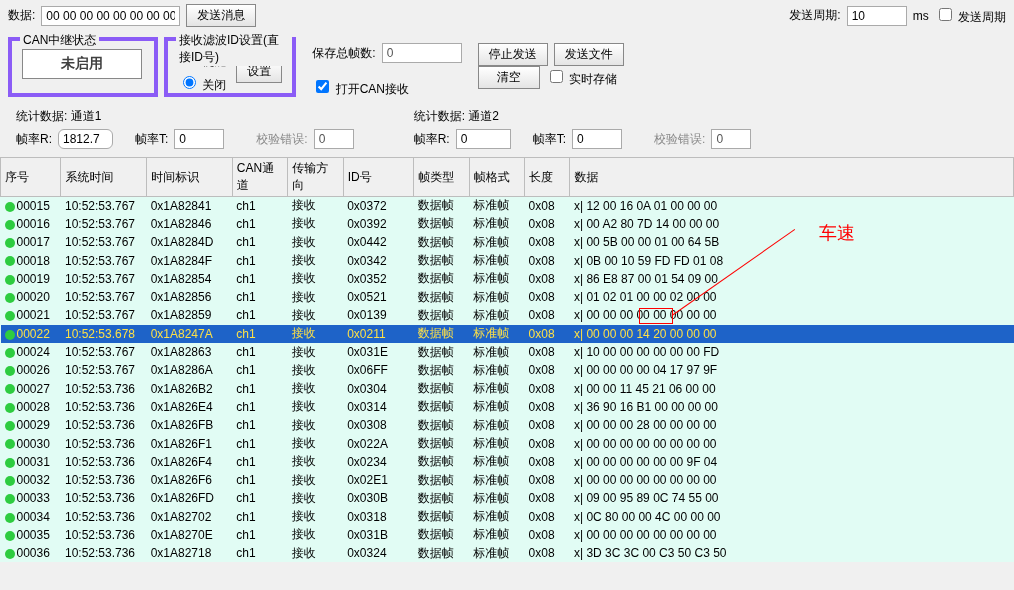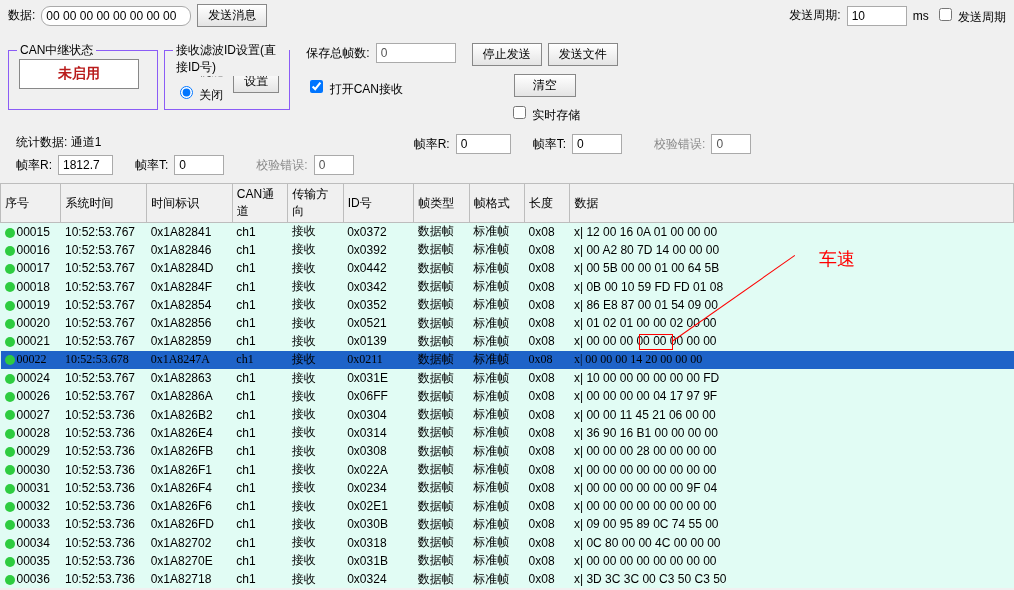--- a/index.html
+++ b/index.html
@@ -1,45 +1,45 @@
 <!DOCTYPE html>
 <html><head>
 <meta charset="utf-8">
 <style>
 * { box-sizing: border-box; font-family: "SimSun","宋体",Arial,sans-serif; font-size:12px; }
 body { margin:0; background:#f0f0f0; width:1014px; height:590px; overflow:hidden; color:#000; }
 .top { background:#f0f0f0; padding:4px 8px; }
 .row { display:flex; align-items:center; gap:6px; flex-wrap:wrap; }
-.grp { border:1px solid #8b5cf6; padding:8px 10px 6px; position:relative; margin-top:19px; display:inline-block; vertical-align:top; }
+.grp { border:4px solid #8b5cf6; padding:8px 10px 6px; position:relative; margin-top:6px; display:inline-block; vertical-align:top; }
 .grp-title { position:absolute; top:-9px; left:8px; background:#f0f0f0; padding:0 3px; font-size:12px; }
 input[type=text] { border:1px solid #aaa; padding:2px 4px; font-size:12px; height:20px; background:#fff; }
 button { border:1px solid #888; background:linear-gradient(#fff,#e4e4e4); padding:2px 10px; font-size:12px; cursor:pointer; }
-.big-btn { color:#b91c1c; display:flex; align-items:center; justify-content:center; width:120px; height:30px; font-size:14px; font-weight:bold; border:1px solid #888; background:#fff;}
+.big-btn { color:#404040; display:flex; align-items:center; justify-content:center; width:120px; height:30px; font-size:14px; font-weight:bold; border:1px solid #888; background:#fff;}
 label { font-size:12px; }
 .stats { display:flex; gap:60px; padding:4px 8px; }
 .stat-block .t{ font-size:12px; padding-bottom:4px;}
 .tblwrap { position:relative; }
 table { border-collapse:collapse; width:100%; background:#e1fcf4; table-layout:fixed;}
 th { background:#f0f0f0; border:1px solid #bdbdbd; padding:2px 4px; font-weight:normal; text-align:left; font-size:12px; position:sticky; top:0;}
 td { border:0; padding:0 4px; font-size:12px; height:18.3px; white-space:nowrap; overflow:hidden;}
-tr.sel td { background:#1e63c8; color:#000000;font-family:Liberation Serif, serif; }
+tr.sel td { background:#1e63c8; color:#fde047; }
 .dot{display:inline-block;width:10px;height:10px;border-radius:50%;background:#2ecc40;margin-right:2px;vertical-align:middle;}
 .ann { position:absolute; color:#f00; font-size:18px; pointer-events:none; }
 .ann-line { position:absolute; background:#f00; height:1px; transform-origin:left center; pointer-events:none;}
 .databox { position:absolute; border:1px solid #f00; pointer-events:none;}
 .radio-col { display:flex; flex-direction:column; gap:3px; margin-right:4px;}
 .lbl { font-size:12px; }
 </style>
 </head>
 <body>
 
 <div class="top">
   <div class="row" style="padding-bottom:4px;justify-content:center;">
     <span class="lbl">数据:</span>
-    <input type="text" style="width: 150px; border-radius: 9px;" value="00 00 00 00 00 00 00 00">
+    <input type="text" style="width: 139px;" value="00 00 00 00 00 00 00 00">
     <button>发送消息</button>
     <span style="flex:1"></span>
     <span class="lbl">发送周期:</span>
     <input type="text" style="width: 60px;" value="10">
     <span class="lbl">ms</span>
     <label><input type="checkbox" style=""> <span>发送周期</span></label>
   </div>
 
   <div class="row" style="align-items:flex-start;">
     <div class="grp" style="width:150px;height:60px;">
@@ -66,42 +66,43 @@
       <div class="row" style="margin-top:14px;align-items:flex-end;">
         <label><input type="checkbox" checked="" style=""> <span>打开CAN接收</span></label>
       </div>
     </div>
 
     <div style="margin-top:6px;padding:6px 0;">
       <div class="row">
         <button>停止发送</button>
         <button>发送文件</button>
       </div>
-      <div class="row" style="margin-top:8px;flex-direction:column;">
+      <div class="row" style="margin-top:0;">
         <button style="width:62px">清空</button>
         <label><input type="checkbox" style=""> <span>实时存储</span></label>
       </div>
     </div>
   </div>
 
   <div class="stats">
     <div class="stat-block">
       <div class="t">统计数据: 通道1</div>
       <div class="row">
         <span>帧率R:</span>
-          <input type="text" style="width: 55px;" value="1812.7">
+          <input type="text" style="width: 55px; border-radius: 6px;" value="1812.7">
         <span style="width:10px"></span>
         <span>帧率T:</span>
           <input type="text" style="width: 50px;" value="0">
         <span style="width:20px"></span>
         <span style="color:#888">校验错误:</span>
           <input type="text" style="width: 40px;" disabled="" value="0">
       </div>
     </div>
     <div class="stat-block">
+      <div class="t">统计数据: 通道2</div>
       <div class="row">
         <span>帧率R:</span>
           <input type="text" style="width: 55px;" value="0">
         <span style="width:10px"></span>
         <span>帧率T:</span>
           <input type="text" style="width: 50px;" value="0">
         <span style="width:20px"></span>
         <span style="color:#888">校验错误:</span>
           <input type="text" style="width: 40px;" disabled="" value="0">
       </div>

